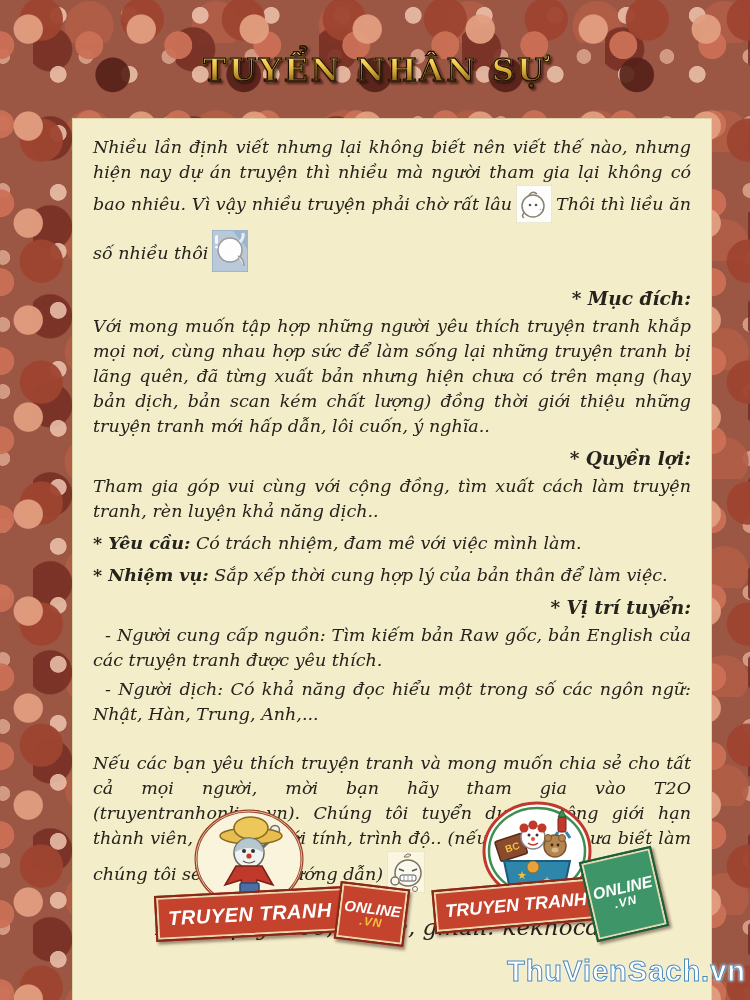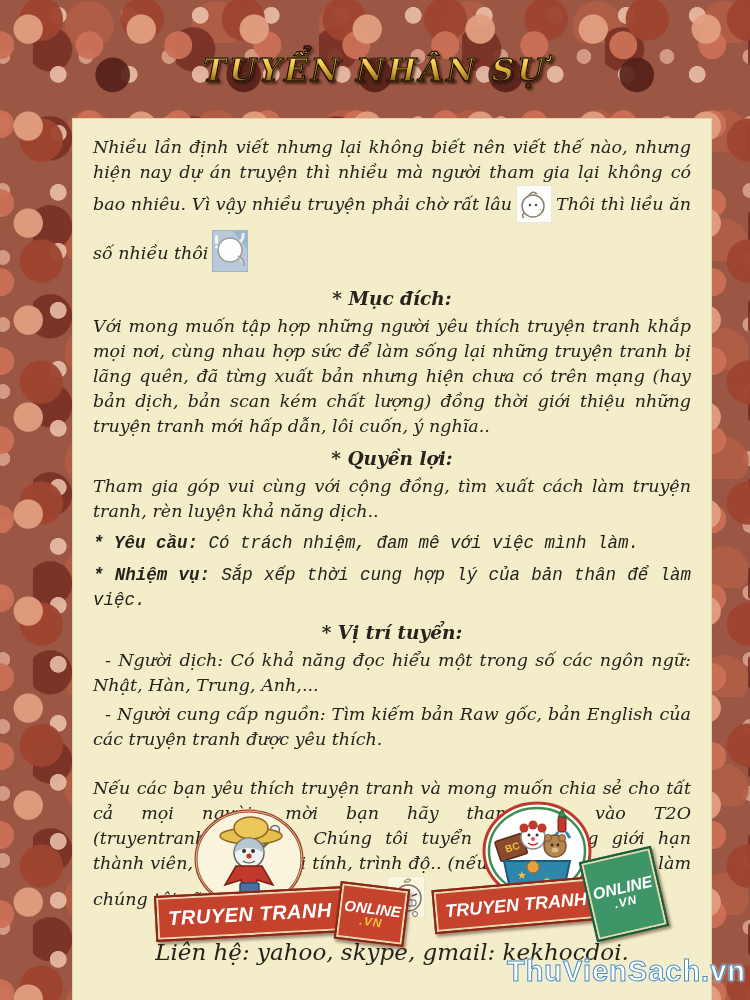--- a/index.html
+++ b/index.html
@@ -20,31 +20,30 @@
     background-position:0 0,21px 11px,43px 31px,9px 53px,0 0,33px 3px,13px 43px,51px 23px;
   }
   .title{
     position:absolute;top:52px;left:0;width:100%;text-align:center;
     font-family:"DejaVu Serif",serif;font-weight:bold;font-size:31px;letter-spacing:3px;
     color:#d9a832;
     background:linear-gradient(180deg,#ffe87a 0%,#f2c94c 35%,#c79a30 60%,#7a5518 85%,#6b3a12 100%);
     -webkit-background-clip:text;background-clip:text;-webkit-text-fill-color:transparent;
     -webkit-text-stroke:1.4px #221008;
     filter:drop-shadow(2px 2px 1px rgba(30,10,5,0.65));
-    font-style:italic;
   }
   .panel{
     position:absolute;left:72px;top:118px;width:640px;height:985px;
     background:#f3edca;border:1px solid #ddd3a6;box-sizing:border-box;
     padding:16px 20px 14px 20px;color:#26221c;
   }
   .panel p{margin:0 0 5px 0;font-style:italic;font-size:17.5px;line-height:25px;text-align:justify;}
-  .panel .head{font-weight:700;font-style:italic;font-size:18.5px;line-height:25px;margin:7px 0 3px 0;text-align:center;}
+  .panel .head{font-weight:700;font-style:italic;font-size:18.5px;line-height:25px;margin:7px 0 3px 0;text-align:right;}
   .inline-head{font-weight:700;}
-  .inline-line{text-align:right;margin:7px 0 5px 0 !important;font-family:Liberation Mono, monospace;}
+  .inline-line{text-align:right;margin:7px 0 5px 0 !important;}
   .vi-item{margin:2px 0 4px 0 !important;text-indent:12px;}
   .outro{margin-top:24px !important;}
   .center-line{text-align:center !important;font-size:23px !important;line-height:30px !important;margin:2px 0 !important;}
   .contact{margin-top:12px !important;}
   .emote{display:inline-block;vertical-align:-13px;margin:0 4px;}
   .logo{position:absolute;width:252px;height:150px;}
   .logo-left{left:80px;top:690px;}
   .logo-right{left:352px;top:680px;}
   .mascot{position:absolute;}
   .banner{
@@ -94,22 +93,22 @@
   <p>Với mong muốn tập hợp những người yêu thích truyện tranh khắp mọi nơi, cùng nhau hợp sức để làm sống lại những truyện tranh bị lãng quên, đã từng xuất bản nhưng hiện chưa có trên mạng (hay bản dịch, bản scan kém chất lượng) đồng thời giới thiệu những truyện tranh mới hấp dẫn, lôi cuốn, ý nghĩa..</p>
 
   <div class="head">* Quyền lợi:</div>
   <p>Tham gia góp vui cùng với cộng đồng, tìm xuất cách làm truyện tranh, rèn luyện khả năng dịch..</p>
 
   <p class="inline-line"><span class="inline-head">* Yêu cầu:</span> <span>Có trách nhiệm, đam mê với việc mình làm.</span></p>
 
   <p class="inline-line"><span class="inline-head">* Nhiệm vụ:</span> <span>Sắp xếp thời cung hợp lý của bản thân để làm việc.</span></p>
 
   <div class="head">* Vị trí tuyển:</div>
+  <p class="vi-item">- Người cung cấp nguồn: Tìm kiếm bản Raw gốc, bản English của các truyện tranh được yêu thích.</p>
   <p class="vi-item">- Người dịch: Có khả năng đọc hiểu một trong số các ngôn ngữ: Nhật, Hàn, Trung, Anh,...</p>
-  <p class="vi-item">- Người cung cấp nguồn: Tìm kiếm bản Raw gốc, bản English của các truyện tranh được yêu thích.</p>
 
   <p class="outro"><span>Nếu các bạn yêu thích truyện tranh và mong muốn chia sẻ cho tất cả mọi người, mời bạn hãy tham gia vào T2O (truyentranhonline.vn). Chúng tôi tuyển dụng không giới hạn thành viên, độ tuổi, giới tính, trình độ.. (nếu các bạn chưa biết làm chúng tôi sẽ tận tình hướng dẫn)</span><span class="emote"><svg width="38" height="42" viewBox="0 0 38 42">
           <rect x="0" y="0" width="38" height="42" fill="#faf6e0" stroke="#e0d8b2"></rect>
           <circle cx="21" cy="22" r="13" fill="#fbf8ee" stroke="#7a7260" stroke-width="1.5"></circle>
           <path d="M17,6 q3,-5 7,-2 q-2,3 -7,2" fill="#f0ead2" stroke="#7a7260"></path>
           <path d="M12,18 l5,2 M30,18 l-5,2" stroke="#555" stroke-width="1.5"></path>
           <rect x="13" y="24" width="16" height="6" rx="2" fill="#fff" stroke="#555"></rect>
           <path d="M17,24 v6 M21,24 v6 M25,24 v6" stroke="#999"></path>
           <circle cx="8" cy="30" r="4" fill="#fbf8ee" stroke="#7a7260" stroke-width="1.5"></circle>
           <circle cx="28" cy="38" r="2.5" fill="#fbf8ee" stroke="#7a7260"></circle>

